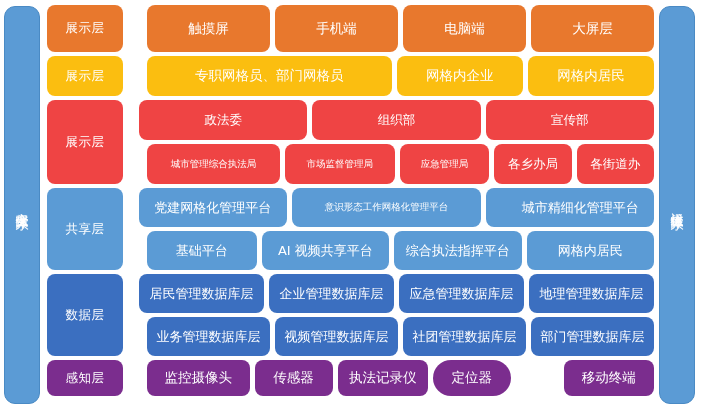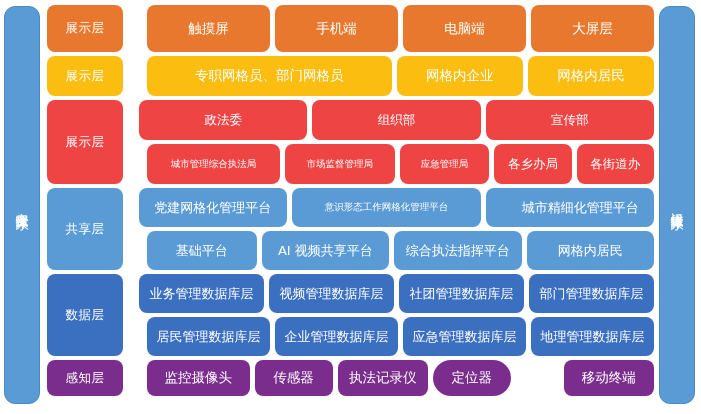--- a/index.html
+++ b/index.html
@@ -189,30 +189,30 @@
             <div class="cell c-blue fs-11" style="flex: 1 1 0px;">AI 视频共享平台</div>
             <div class="cell c-blue fs-11" style="flex: 1 1 0px;">综合执法指挥平台</div>
             <div class="cell c-blue fs-11" style="flex: 1 1 0px;">网格内居民</div>
           </div>
         </div>
       </div>
       <div class="band band-data">
         <div class="band-label c-dblue">数据层</div>
         <div class="band-body">
           <div class="row">
+            <div class="cell c-dblue fs-11" style="flex: 1 1 0px;">居民管理数据库层</div>
+            <div class="cell c-dblue fs-11" style="flex: 1 1 0px;">企业管理数据库层</div>
+            <div class="cell c-dblue fs-11" style="flex: 1 1 0px;">应急管理数据库层</div>
+            <div class="cell c-dblue fs-11" style="flex: 1 1 0px;">地理管理数据库层</div>
+          </div>
+          <div class="row">
             <div class="cell c-dblue fs-11" style="flex: 1 1 0px;">业务管理数据库层</div>
             <div class="cell c-dblue fs-11" style="flex: 1 1 0px;">视频管理数据库层</div>
             <div class="cell c-dblue fs-11" style="flex: 1 1 0px;">社团管理数据库层</div>
             <div class="cell c-dblue fs-11" style="flex: 1 1 0px;">部门管理数据库层</div>
-          </div>
-          <div class="row">
-            <div class="cell c-dblue fs-11" style="flex: 1 1 0px;">居民管理数据库层</div>
-            <div class="cell c-dblue fs-11" style="flex: 1 1 0px;">企业管理数据库层</div>
-            <div class="cell c-dblue fs-11" style="flex: 1 1 0px;">应急管理数据库层</div>
-            <div class="cell c-dblue fs-11" style="flex: 1 1 0px;">地理管理数据库层</div>
           </div>
         </div>
       </div>
       <div class="band band-sense">
         <div class="band-label c-purple">感知层</div>
         <div class="band-body">
           <div class="row">
             <div class="cell c-purple fs-14" style="flex: 1.15 1 0px;">监控摄像头</div>
             <div class="cell c-purple fs-14" style="flex: 0.85 1 0px;">传感器</div>
             <div class="cell c-purple fs-14" style="flex: 1 1 0px;">执法记录仪</div>

